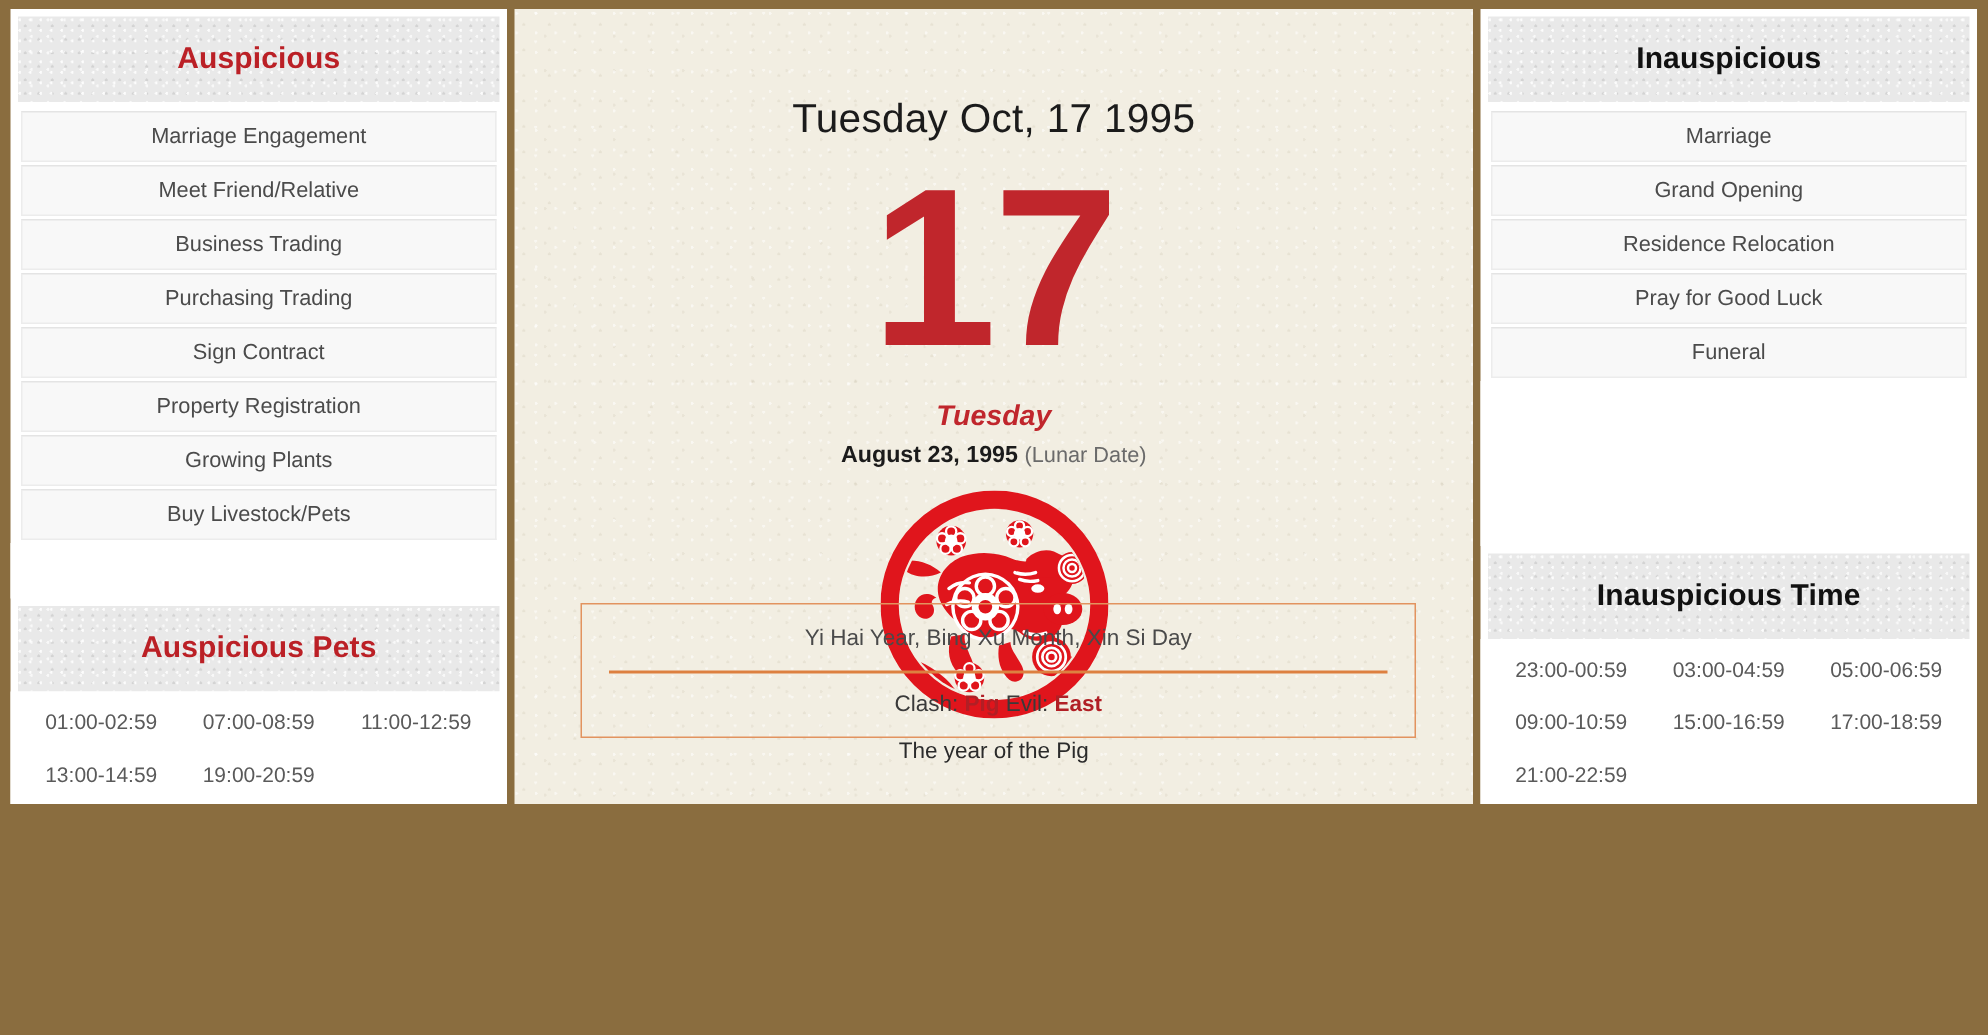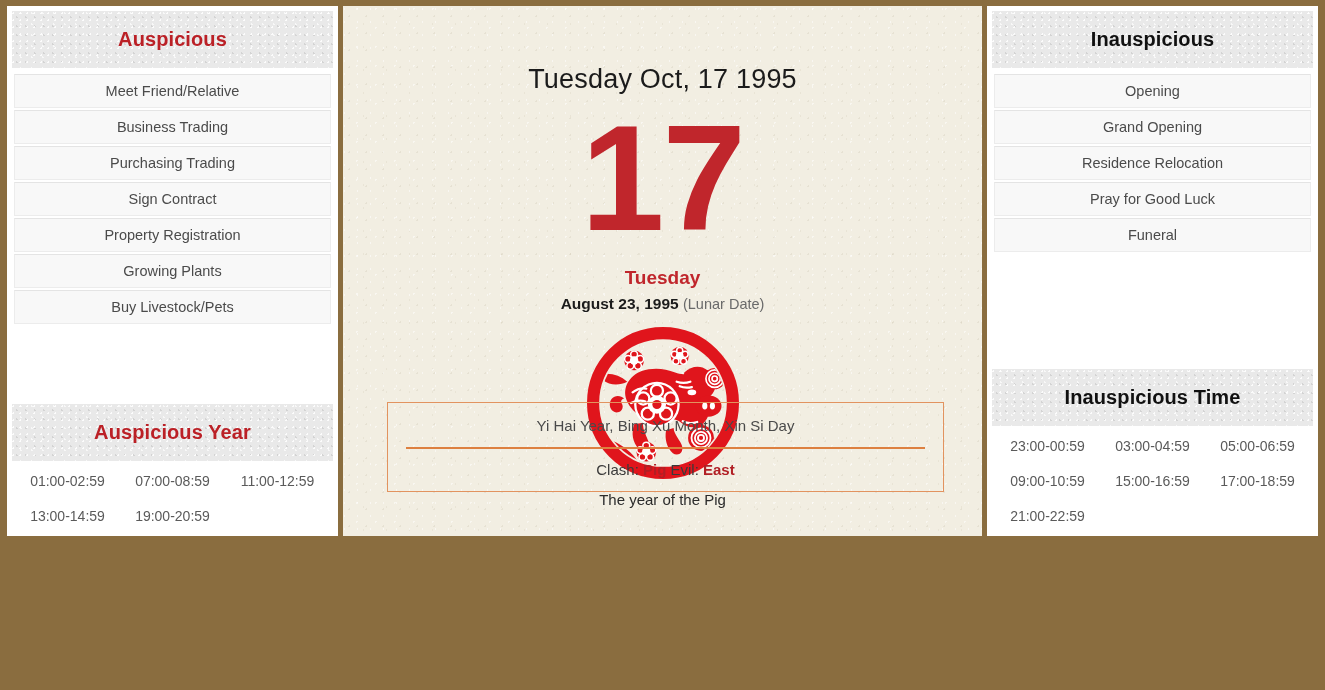--- a/index.html
+++ b/index.html
@@ -110,20 +110,21 @@
     line-height:1.0;
     font-weight:bold;
     color:#c0262c;
     letter-spacing:-2px;
   }
   .weekday {
     margin-top:14px;
     font-size:19px;
     font-weight:bold;
     color:#c0262c;
+    font-style:italic;
   }
   .lunar-row {
     margin-top:6px;
     font-size:15.5px;
     color:#1b1b1b;
   }
   .lunar-date { font-weight:bold; }
   .lunar-tag { color:#6a6a6a; font-weight:normal; font-size:14.5px; }
 
   .zodiac-wrap {
@@ -162,32 +163,33 @@
 </style>
 </head>
 <body>
 
 <div id="app">
 
   <div class="panel panel-left">
     <div class="sec-head red">Auspicious</div>
 
     <div class="item-list">
+      <div class="item">Marriage Engagement</div>
       <div class="item">Meet Friend/Relative</div>
       <div class="item">Business Trading</div>
       <div class="item">Purchasing Trading</div>
       <div class="item">Sign Contract</div>
       <div class="item">Property Registration</div>
       <div class="item">Growing Plants</div>
       <div class="item">Buy Livestock/Pets</div>
     </div>
 
     <div class="filler"></div>
 
-    <div class="sec-head red">Auspicious Year</div>
+    <div class="sec-head red">Auspicious Pets</div>
     <div class="time-wrap">
       <div class="time-grid">
         <div class="time-cell">01:00-02:59</div>
         <div class="time-cell">07:00-08:59</div>
         <div class="time-cell">11:00-12:59</div>
         <div class="time-cell">13:00-14:59</div>
         <div class="time-cell">19:00-20:59</div>
         <div class="time-cell"></div>
       </div>
     </div>
@@ -333,21 +335,21 @@
     </div>
 
   </div>
 
   <div class="spacer-col"></div>
 
   <div class="panel panel-right">
     <div class="sec-head black">Inauspicious</div>
 
     <div class="item-list">
-      <div class="item">Opening</div>
+      <div class="item">Marriage</div>
       <div class="item">Grand Opening</div>
       <div class="item">Residence Relocation</div>
       <div class="item">Pray for Good Luck</div>
       <div class="item">Funeral</div>
     </div>
 
     <div class="filler"></div>
 
     <div class="sec-head black">Inauspicious Time</div>
     <div class="time-wrap">

